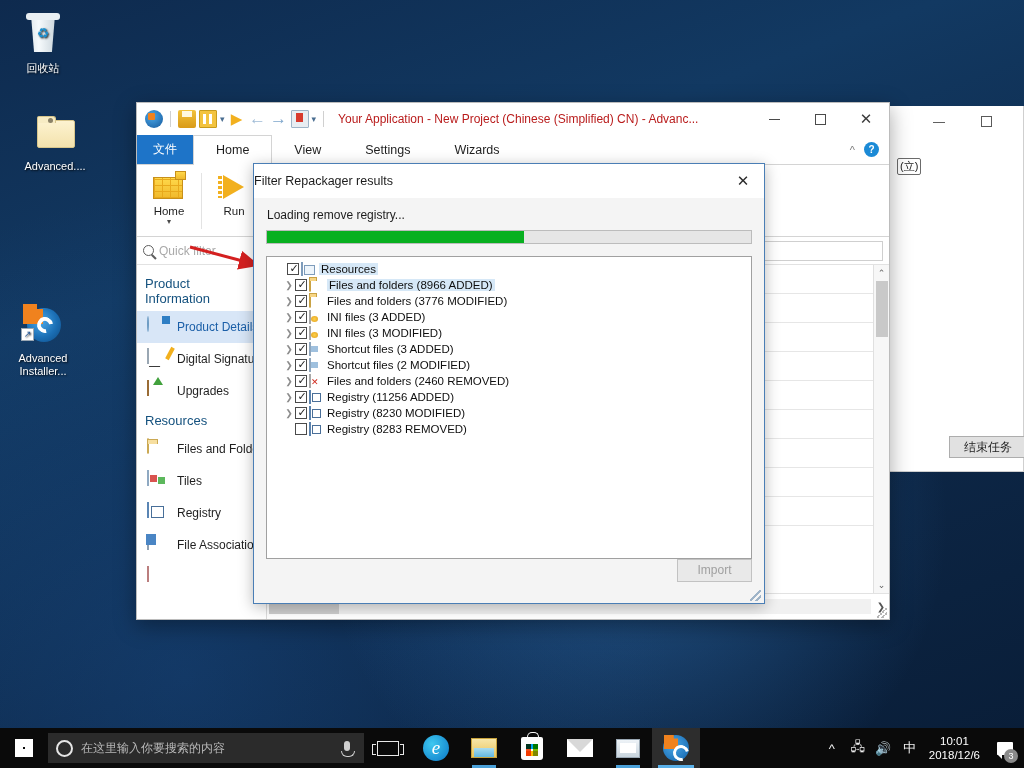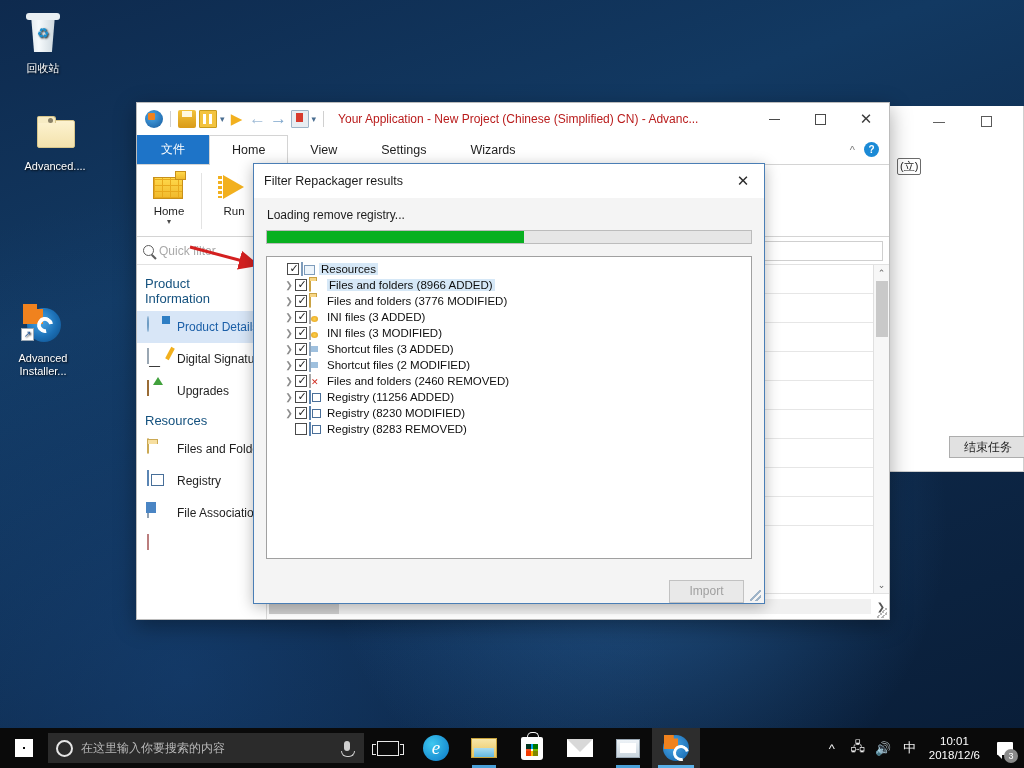--- a/index.html
+++ b/index.html
@@ -146,21 +146,21 @@
   .win-btn.close { font-size:15px; }
   .wb-box { width:11px;height:11px;border:1px solid #4a4a4a; }
   .wb-dash { width:11px;height:1px;background:#4a4a4a; }
 
   
   .ribbon-tabs {
     height:30px; background:#ffffff; display:flex; align-items:stretch;
     position:relative; flex:none; border-bottom:1px solid #d4d4d4;
   }
   .tab-file {
-    width:72px; background:#1e74c8; color:#fff; font-size:12px;
+    width:56px; background:#1e74c8; color:#fff; font-size:12px;
     display:flex;align-items:center;justify-content:center;
   }
   .tab {
     padding:0 22px; font-size:12.5px; color:#1f1f1f;
     display:flex; align-items:center; position:relative;
   }
   .tab.active { color:#1f1f1f; }
   .tab.active:after {
     content:""; position:absolute; left:6px; right:6px; bottom:-1px; height:2px; background:#ffffff;
   }
@@ -277,21 +277,21 @@
 
   
   #dialog {
     position:absolute; left:253px; top:163px; width:512px; height:441px;
     background:#f4f4f4; border:1px solid #4a7eb5;
     box-shadow:0 3px 14px rgba(0,0,0,.28);
     display:flex; flex-direction:column;
   }
   .dlg-title {
     height:34px; background:#ffffff; display:flex; align-items:center;
-    padding-left:10px; flex:none; position:relative;
+    padding-left:0; flex:none; position:relative;
   }
   .dlg-title-text { font-size:12.5px; color:#1c1c1c; }
   .dlg-close {
     position:absolute; right:0; top:0; width:42px; height:34px;
     display:flex; align-items:center; justify-content:center; font-size:15px; color:#2a2a2a;
   }
   .dlg-body { padding:6px 12px 0 12px; flex:1; display:flex; flex-direction:column; min-height:0; }
   .dlg-status { font-size:12px; color:#1c1c1c; padding:4px 0 8px 1px; }
   .pbar {
     height:14px; background:#e6e6e6; border:1px solid #bcbcbc; position:relative;
@@ -331,22 +331,22 @@
   .ti-ini:after{content:"";position:absolute;left:2px;top:5px;width:7px;height:6px;border-radius:50%;
     background:radial-gradient(circle,#ffd24a,#e09b1a);}
   .ti-sc { width:11px;height:12px;margin-top:1px;background:#ffffff;border:1px solid #8fa6bd;}
   .ti-sc:after{content:"";position:absolute;left:2px;top:3px;width:7px;height:6px;background:#9fc0de;}
   .ti-rm { width:11px;height:12px;margin-top:1px;background:#ffffff;border:1px solid #a8a8a8;}
   .ti-rm:after{content:"✕";position:absolute;left:2px;top:3px;font-size:9px;color:#d02a1e;line-height:9px;}
   .ti-reg { width:13px;height:12px;margin-top:1px;
     background:linear-gradient(135deg,#cfe0f2,#8fb3d8);border:1px solid #5c83ad;}
   .ti-reg:after{content:"";position:absolute;left:3px;top:2px;width:7px;height:7px;border:1px solid #4a6f99;}
 
-  .dlg-foot { height:44px; flex:none; display:flex; align-items:flex-end; justify-content:flex-end;
-    padding:0 20px; position:relative; }
+  .dlg-foot { height:44px; flex:none; display:flex; align-items:flex-start; justify-content:flex-end;
+    padding:0 12px; position:relative; }
   .btn-import {
     width:75px; height:23px; background:#e9e9e9; border:1px solid #c2c2c2;
     font-size:12px; color:#a0a0a0; text-align:center; line-height:21px;
   }
   .dlg-grip { position:absolute; right:3px; bottom:2px; width:11px;height:11px;
     background:
       linear-gradient(135deg,transparent 45%,#9fb4c8 45%,#9fb4c8 58%,transparent 58%),
       linear-gradient(135deg,transparent 72%,#9fb4c8 72%,#9fb4c8 85%,transparent 85%);
   }
 
@@ -568,20 +568,24 @@
             <span>Upgrades</span>
           </div>
 
           <div class="grp-title">Resources</div>
 
           <div class="side-item">
             <span class="si-ico"><span class="ic-fold"></span></span>
             <span>Files and Folders</span>
           </div>
           <div class="side-item">
+            <span class="si-ico"><span class="ic-tiles"></span></span>
+            <span>Tiles</span>
+          </div>
+          <div class="side-item">
             <span class="si-ico"><span class="ic-reg"></span></span>
             <span>Registry</span>
           </div>
           <div class="side-item">
             <span class="si-ico"><span class="ic-fa"></span></span>
             <span>File Associations</span>
           </div>
           <div class="side-item">
             <span class="si-ico"><span class="ic-mail"></span></span>
             <span></span>

